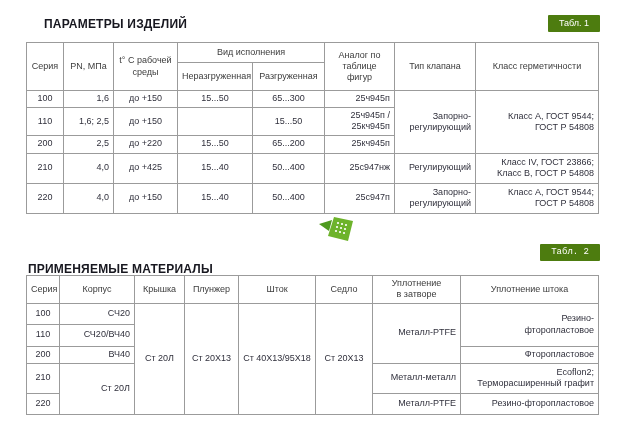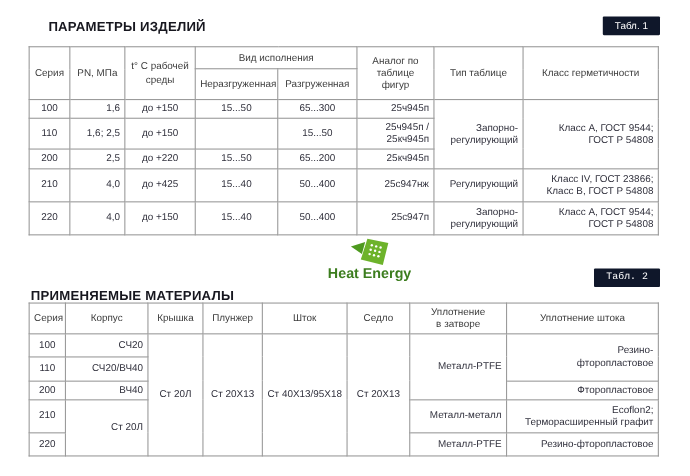--- a/index.html
+++ b/index.html
@@ -1,19 +1,19 @@
 <!DOCTYPE html>
 <html><head>
 <meta charset="utf-8">
 <style>
   html,body{margin:0;padding:0;background:#fff;}
   body{width:627px;height:433px;position:relative;font-family:"Liberation Sans",sans-serif;overflow:hidden;}
 
   .title{position:absolute;left:28px;font-size:12px;font-weight:bold;color:#17171f;letter-spacing:.2px;}
-  .badge{position:absolute;right:27px;background:#0f172a;color:#fff;font-size:9px;
+  .badge{position:absolute;right:27px;background:#4d7c0f;color:#fff;font-size:9px;
          padding:4px 11px;line-height:1;border-radius:1px;}
 
   table{position:absolute;left:26px;border-collapse:collapse;table-layout:fixed;}
   th,td{border:1px solid #9b9b9b;font-size:9px;color:#30303c;vertical-align:middle;
         white-space:pre-line;padding:2px 4px;text-align:center;line-height:1.25;overflow:hidden;}
   th{font-weight:normal;color:#3c3c3c;}
   td.left,th.left{text-align:right;padding-left:7px;}
 
   #table1{top:42px;width:572px;}
   #table2{top:275px;width:572px;}
@@ -46,21 +46,21 @@
     <col style="width:81px">
       <col style="width:123px">
   </colgroup>
   <tbody>
       <tr class="rh20">
     <th rowspan="2">Серия</th>
     <th rowspan="2">PN, МПа</th>
     <th rowspan="2">t° С рабочей среды</th>
     <th colspan="2">Вид исполнения</th>
     <th rowspan="2">Аналог по таблице фигур</th>
-    <th rowspan="2">Тип таблице</th>
+    <th rowspan="2">Тип клапана</th>
     <th rowspan="2">Класс герметичности</th>
   </tr>
   <tr class="rh28">
     <th>Неразгруженная</th>
     <th>Разгруженная</th>
   </tr>
   <tr class="rh17">
     <td>100</td>
     <td class="left">1,6</td>
     <td>до +150</td>
@@ -122,21 +122,20 @@
         <circle cx="30" cy="9" r="1.1"></circle>
         <circle cx="34" cy="10" r="1.1"></circle>
       <circle cx="25" cy="12" r="1.1"></circle>
         <circle cx="29" cy="13" r="1.1"></circle>
         <circle cx="33" cy="14" r="1.1"></circle>
       <circle cx="24" cy="16" r="1.1"></circle>
         <circle cx="28" cy="17" r="1.1"></circle>
         <circle cx="32" cy="18" r="1.1"></circle>
     </g>
   </svg>
-  <span class="name">Heat Energy</span>
 </div>
 
 <div class="title title2">ПРИМЕНЯЕМЫЕ МАТЕРИАЛЫ</div>
 <div class="badge badge2">Табл. 2</div>
 
 <table id="table2">
   <colgroup>
     <col style="width:33px">
       <col style="width:75px">
       <col style="width:50px">

